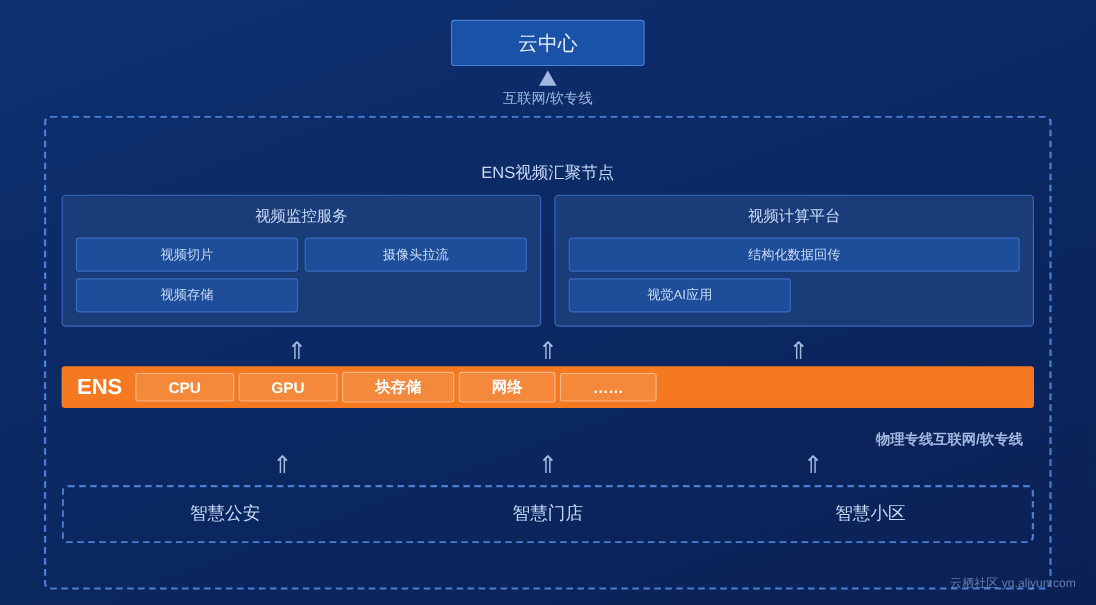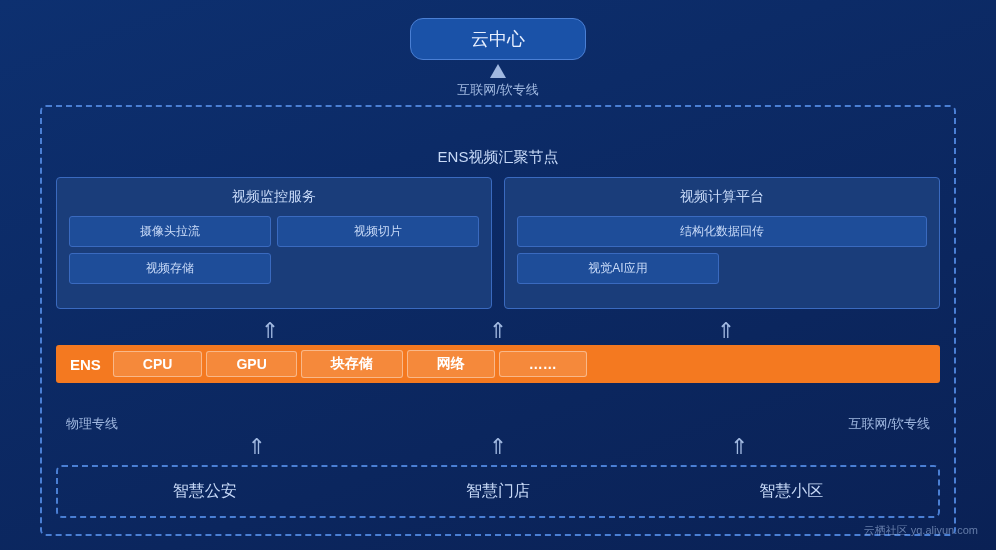--- a/index.html
+++ b/index.html
@@ -23,21 +23,21 @@
       padding: 18px 40px 14px 40px;
     }
 
     
     .cloud-center {
       background: #1a52a8;
       border: 1px solid #4a7fd4;
       color: #e8f0ff;
       font-size: 18px;
       padding: 8px 60px;
-      border-radius: 13px;
+      border-radius: 3px;
       text-align: center;
       margin-bottom: 4px;
     }
 
     
     .internet-label-top {
       display: flex;
       flex-direction: column;
       align-items: center;
       color: #a0b8e0;
@@ -80,21 +80,21 @@
       gap: 12px;
       margin-bottom: 8px;
     }
 
     
     .service-panel {
       flex: 1;
       background: #1a3d7a;
       border: 1px solid #3a6abf;
       border-radius: 4px;
-      padding: 10px 12px 24px 12px;
+      padding: 10px 12px 12px 12px;
     }
 
     .service-panel-title {
       text-align: center;
       color: #c8daf8;
       font-size: 14px;
       margin-bottom: 10px;
     }
 
     .service-items-grid {
@@ -136,32 +136,33 @@
       padding: 4px 29px;
       border: 1.5px solid rgba(255,255,255,0.4);
       border-radius: 3px;
       background: rgba(255,255,255,0.12);
       white-space: nowrap;
     }
 
     .ens-bar-item.ens-label {
       background: transparent;
       border: none;
-      font-size: 15px;
+      font-size: 20px;
       padding: 4px 8px;
     }
 
     
     .bottom-section {
       display: flex;
-      justify-content: space-between;
+      justify-content: flex-end;
       align-items: flex-start;
       width: 100%;
-      margin-top: 24px;
+      margin-top: 12px;
       padding: 0 10px;
+      font-weight: bold;
     }
 
     .bottom-label {
       color: #a0b8e0;
       font-size: 13px;
     }
 
     
     .bottom-devices {
       border: 2px dashed #4a7fd4;
@@ -223,22 +224,22 @@
   </div>
 
   <div class="ens-outer">
     <div class="ens-title">ENS视频汇聚节点</div>
 
     <div class="services-row">
 
       <div class="service-panel">
         <div class="service-panel-title">视频监控服务</div>
         <div class="service-items-grid">
+          <div class="service-item">视频切片</div>
           <div class="service-item">摄像头拉流</div>
-          <div class="service-item">视频切片</div>
           <div class="service-item">视频存储</div>
         </div>
       </div>
 
       <div class="service-panel">
         <div class="service-panel-title">视频计算平台</div>
         <div class="service-items-grid">
           <div class="service-item full-width">结构化数据回传</div>
           <div class="service-item">视觉AI应用</div>
         </div>

